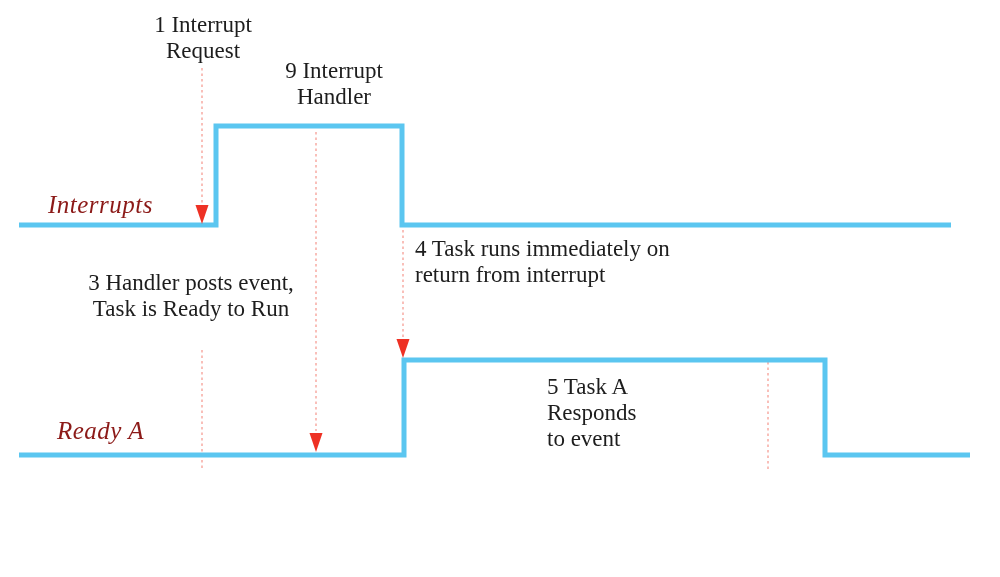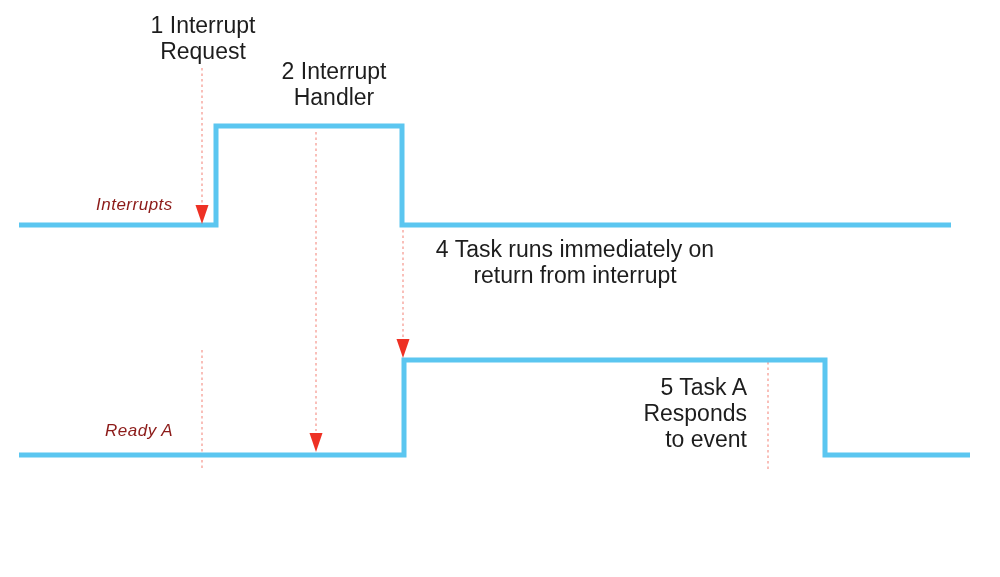--- a/index.html
+++ b/index.html
@@ -6,21 +6,21 @@
     margin: 0;
     padding: 0;
     background: #ffffff;
   }
   .canvas {
     position: relative;
     width: 1000px;
     height: 469px;
     background: var(--background, #ffffff);
     overflow: hidden;
-    font-family: Liberation Sans, sans-serif;
+    font-family: Liberation Serif, serif;
   }
   .canvas svg {
     position: absolute;
     left: 0;
     top: 0;
   }
   .wave {
     fill: none;
     stroke: var(--waveform, #5bc6f0);
     stroke-width: 5;
@@ -38,31 +38,30 @@
     stroke: none;
   }
   .ann {
     position: absolute;
     font-size: 23px;
     line-height: 26px;
     color: var(--text, #1d1d1d);
     white-space: pre-line;
   }
   .ann.center { text-align: center; }
-  .ann.left   { text-align: center; }
-  .ann.right  { text-align: right; }
+  .ann.left   { text-align: left; }
+  .ann.right  { text-align: left; }
   .sig-label {
     position: absolute;
-    font-size: 17px;
+    font-size: 25px;
     line-height: 28px;
     font-style: italic;
     letter-spacing: 0.5px;
     color: var(--signal-label, #8c1a18);
     white-space: nowrap;
-    margin-left: 48px;
   }
 </style>
 </head>
 <body>
 
 <div class="canvas">
 
   <svg width="1000" height="577" viewBox="0 0 1000 577">
 
     <path class="dash" d="M202 68 V204"></path>
@@ -79,23 +78,25 @@
     <polygon class="arrow" points="195.5,205 208.5,205 202,224"></polygon>
     <polygon class="arrow" points="309.5,433 322.5,433 316,452"></polygon>
     <polygon class="arrow" points="396.5,339 409.5,339 403,358"></polygon>
     <polygon class="arrow" points="221,516.5 221,527.5 203,522"></polygon>
     <polygon class="arrow" points="750,516.5 750,527.5 768,522"></polygon>
   </svg>
 
   <div class="ann center" style="left:103px; top:12px; width:200px;">1 Interrupt
 Request</div>
 
-  <div class="ann center" style="left:234px; top:58px; width:200px;">2 Interrupt
+  <div class="ann center" style="left:234px; top:58px; width:200px;">9 Interrupt
 Handler</div>
 
+  <div class="ann center" style="left:41px; top:270px; width:300px;">3 Handler posts event,
+Task is Ready to Run</div>
 
   <div class="ann left" style="left:415px; top:236px; width:320px;">4 Task runs immediately on
 return from interrupt</div>
 
   <div class="ann right" style="left:547px; top:374px; width:200px;">5 Task A
 Responds
 to event</div>
 
 
   <div class="sig-label" style="left:48px; top:191px;">Interrupts</div>

